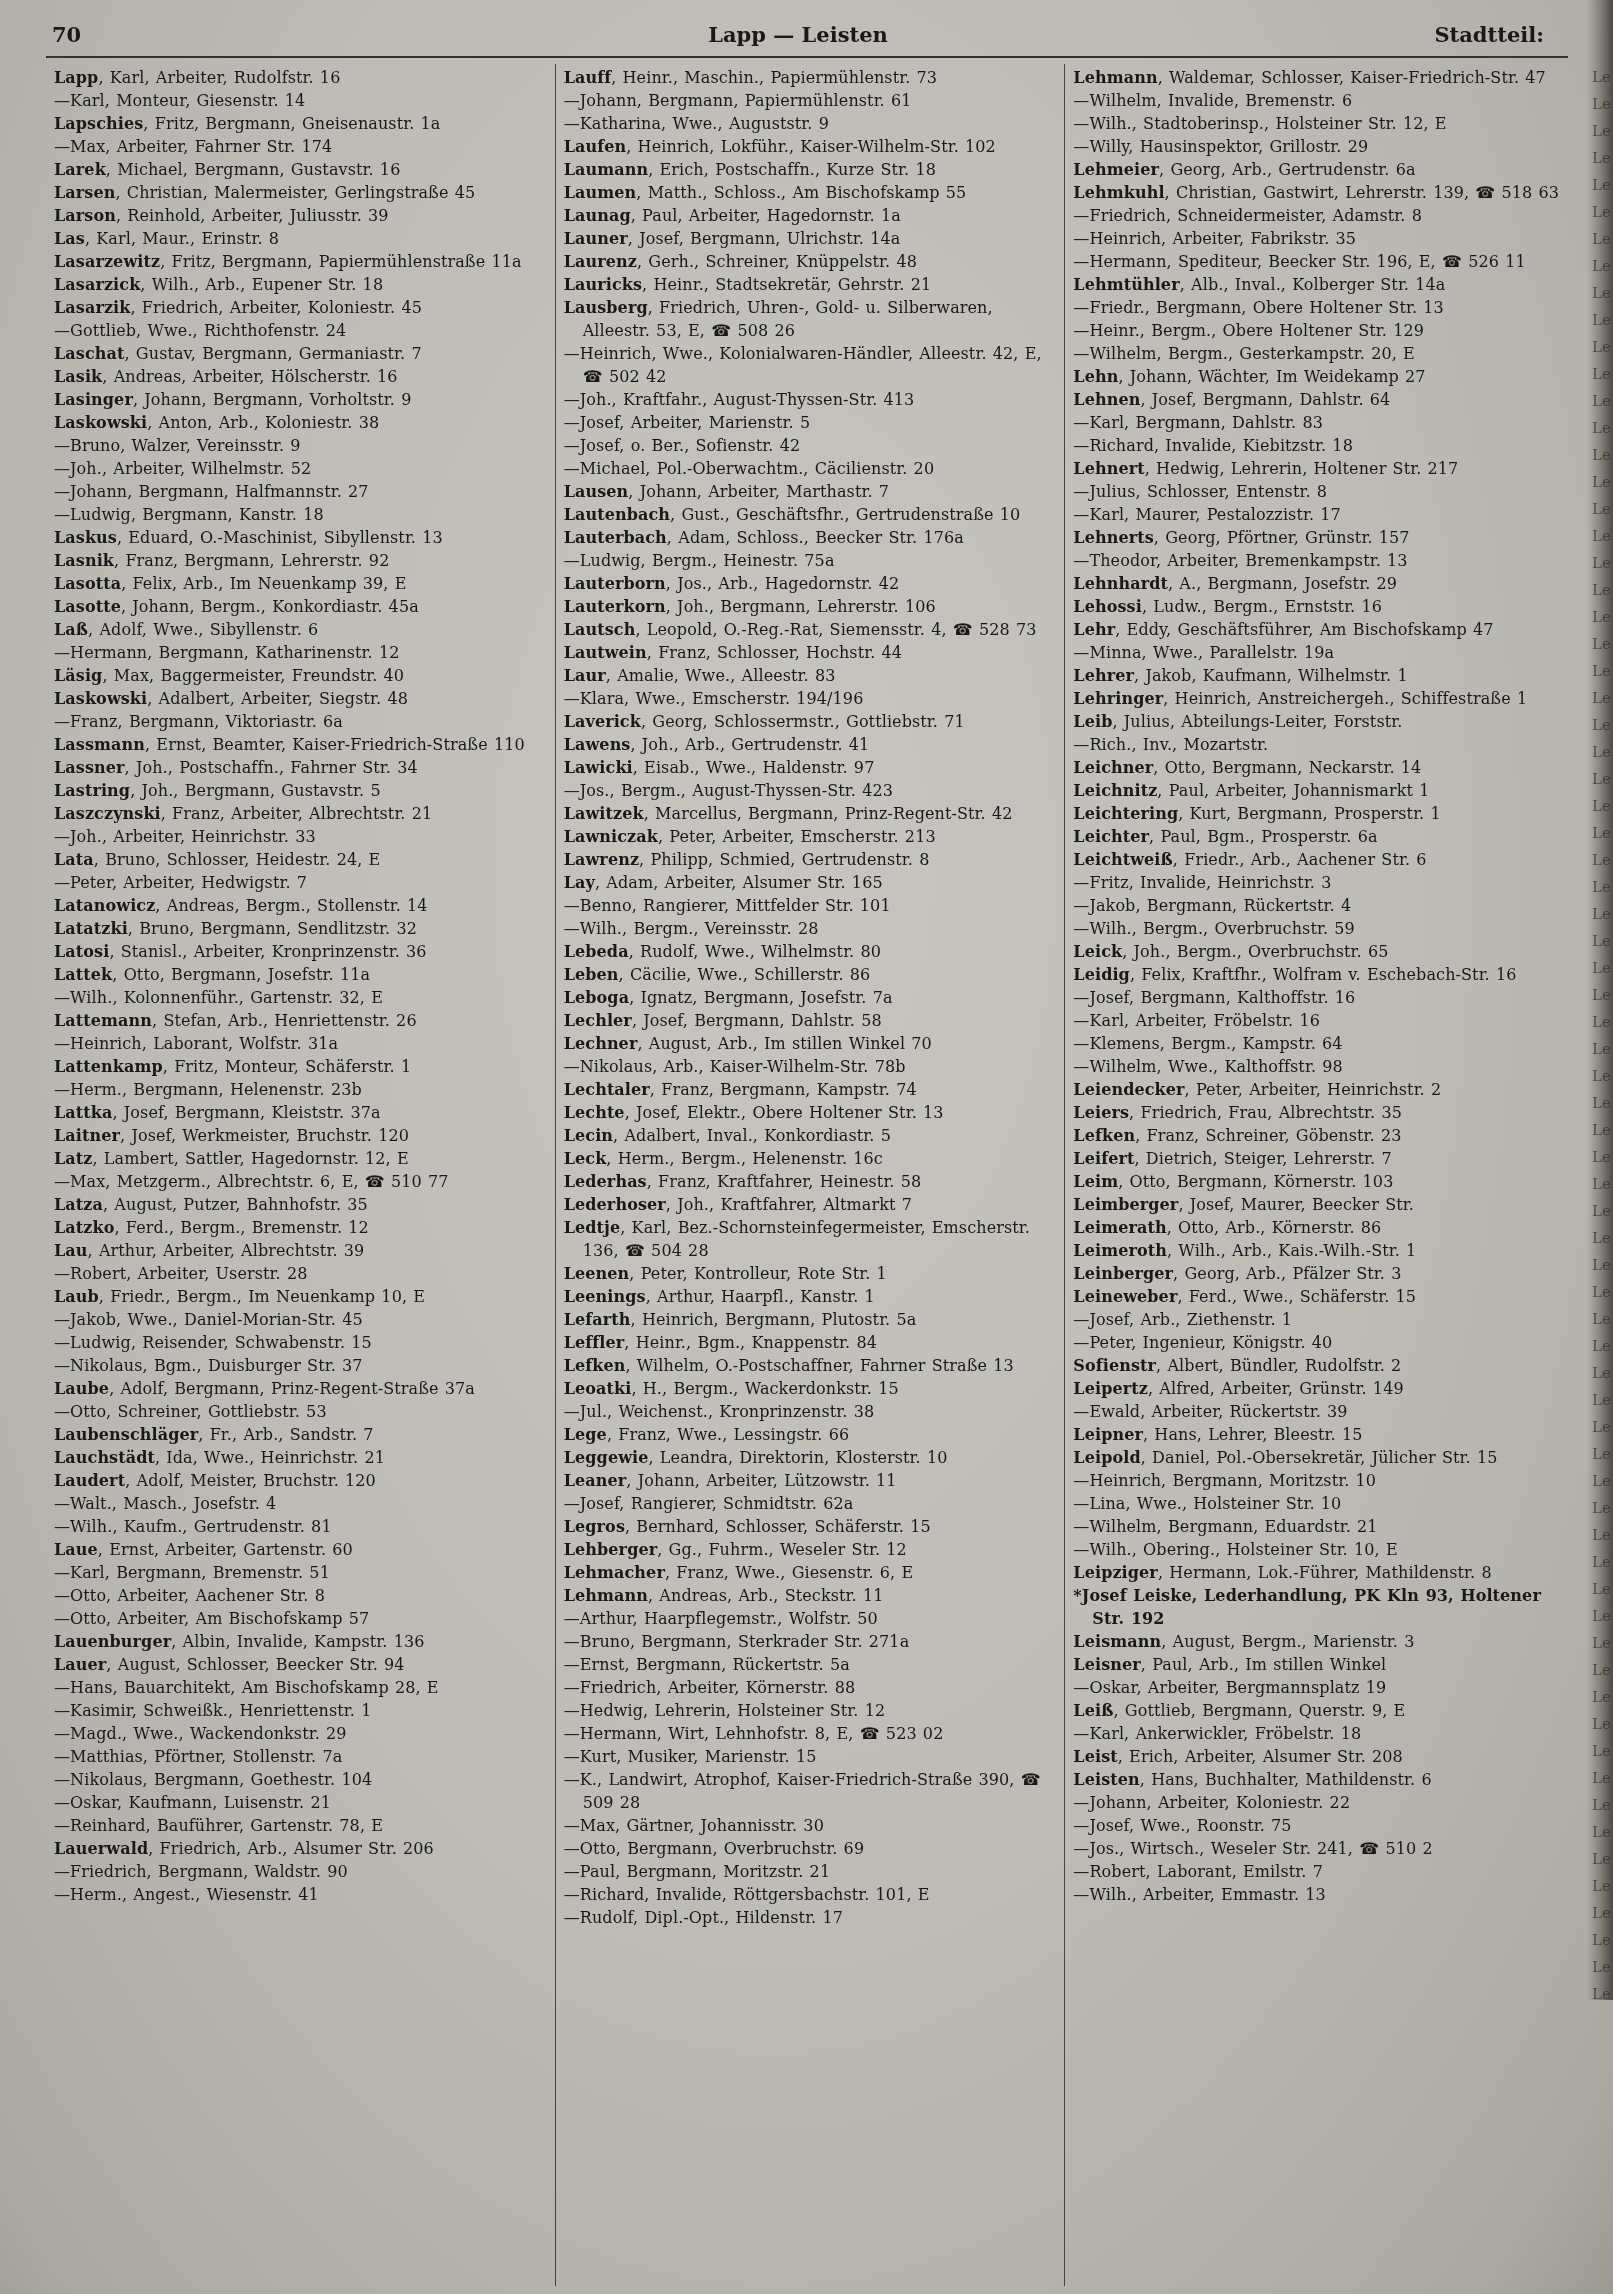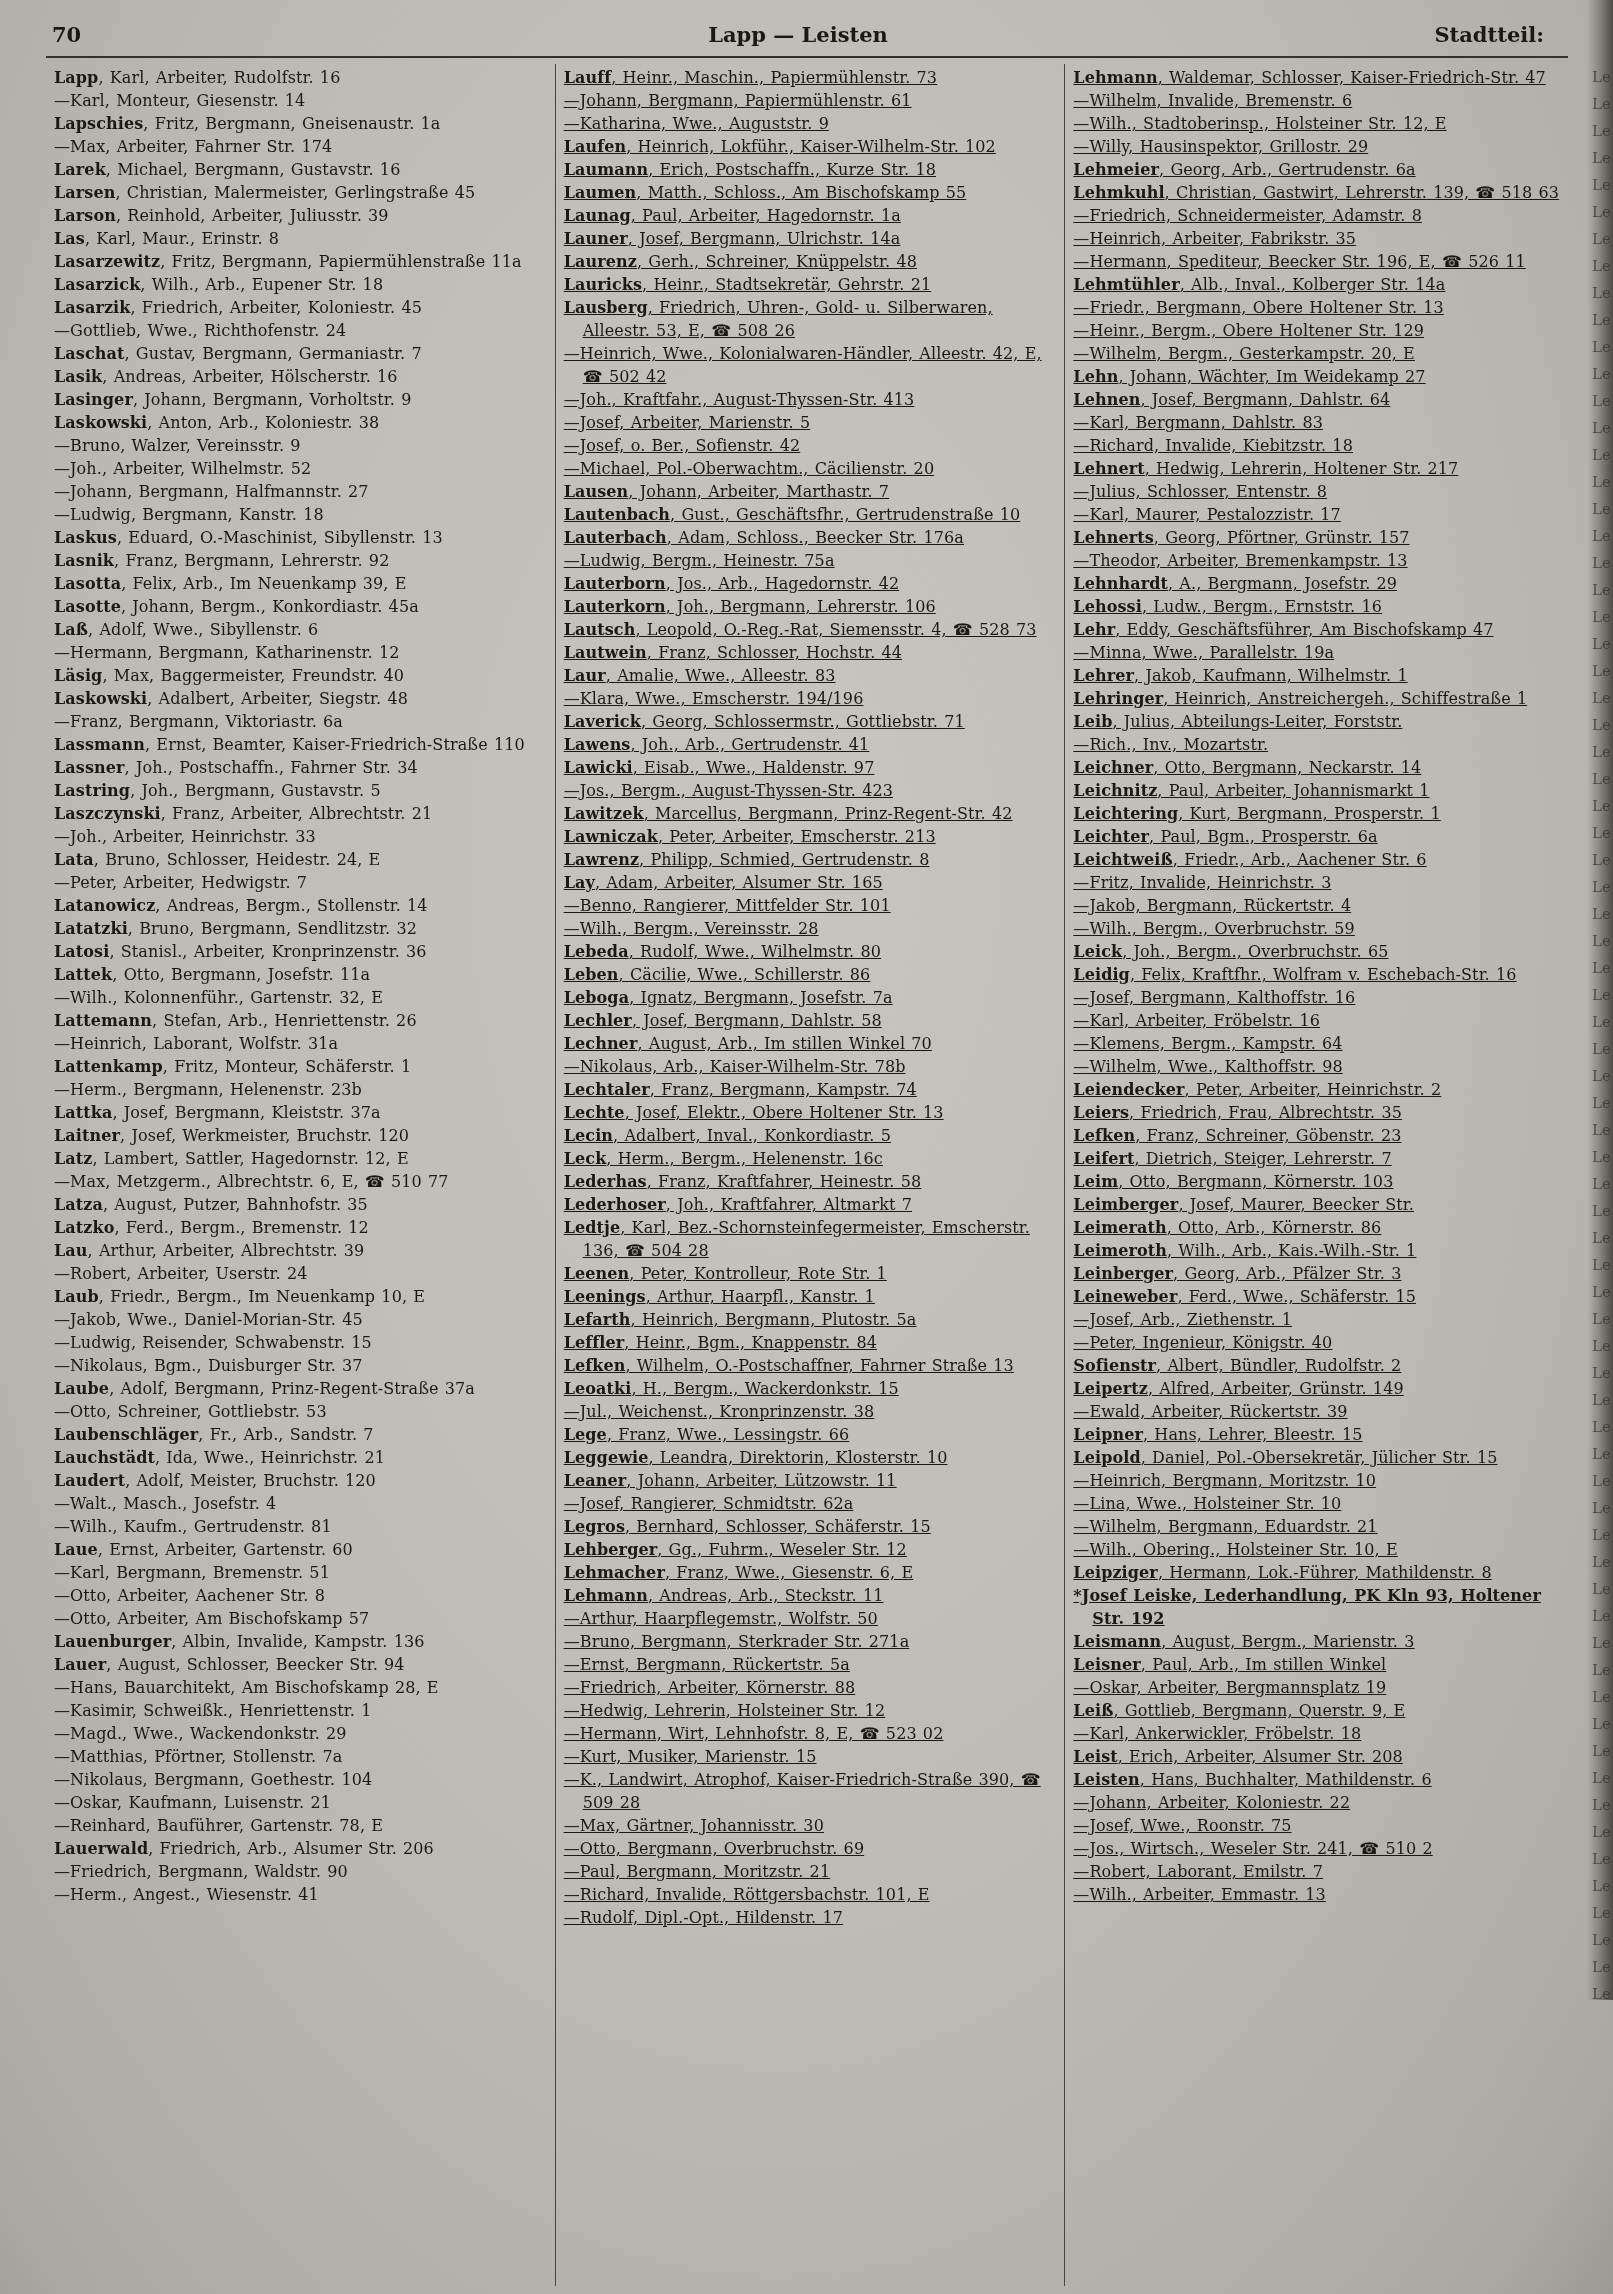--- a/index.html
+++ b/index.html
@@ -21,21 +21,21 @@
   .header .right { flex:1; text-align:right; }
   .rule {
     position:absolute; top:56px; left:46px; right:46px;
     height:2px; background:#34322c;
   }
   .columns {
     position:absolute; top:64px; left:46px; right:40px; bottom:8px;
     display:flex;
   }
   .col { flex:1; padding:2px 8px 0 8px; overflow:hidden; }
-  .col + .col { border-left:1.5px solid #46443e;text-decoration:underline; }
+  .col + .col { border-left:1.5px solid #46443e; }
   .entry {
     margin:0;
     font-size:16px;
     line-height:23px;
     padding-left:19px; text-indent:-19px;  
     letter-spacing:0.1px;
     word-spacing:1px;
   }
   .entry b { font-weight:700; }
   .edge {
@@ -107,21 +107,21 @@
         <p class="entry">—Heinrich, Laborant, Wolfstr. 31a</p>
         <p class="entry"><b>Lattenkamp</b>, Fritz, Monteur, Schäferstr. 1</p>
         <p class="entry">—Herm., Bergmann, Helenenstr. 23b</p>
         <p class="entry"><b>Lattka</b>, Josef, Bergmann, Kleiststr. 37a</p>
         <p class="entry"><b>Laitner</b>, Josef, Werkmeister, Bruchstr. 120</p>
         <p class="entry"><b>Latz</b>, Lambert, Sattler, Hagedornstr. 12, E</p>
         <p class="entry">—Max, Metzgerm., Albrechtstr. 6, E, ☎ 510 77</p>
         <p class="entry"><b>Latza</b>, August, Putzer, Bahnhofstr. 35</p>
         <p class="entry"><b>Latzko</b>, Ferd., Bergm., Bremenstr. 12</p>
         <p class="entry"><b>Lau</b>, Arthur, Arbeiter, Albrechtstr. 39</p>
-        <p class="entry">—Robert, Arbeiter, Userstr. 24</p>
+        <p class="entry">—Robert, Arbeiter, Userstr. 28</p>
         <p class="entry"><b>Laub</b>, Friedr., Bergm., Im Neuenkamp 10, E</p>
         <p class="entry">—Jakob, Wwe., Daniel-Morian-Str. 45</p>
         <p class="entry">—Ludwig, Reisender, Schwabenstr. 15</p>
         <p class="entry">—Nikolaus, Bgm., Duisburger Str. 37</p>
         <p class="entry"><b>Laube</b>, Adolf, Bergmann, Prinz-Regent-Straße 37a</p>
         <p class="entry">—Otto, Schreiner, Gottliebstr. 53</p>
         <p class="entry"><b>Laubenschläger</b>, Fr., Arb., Sandstr. 7</p>
         <p class="entry"><b>Lauchstädt</b>, Ida, Wwe., Heinrichstr. 21</p>
         <p class="entry"><b>Laudert</b>, Adolf, Meister, Bruchstr. 120</p>
         <p class="entry">—Walt., Masch., Josefstr. 4</p>

